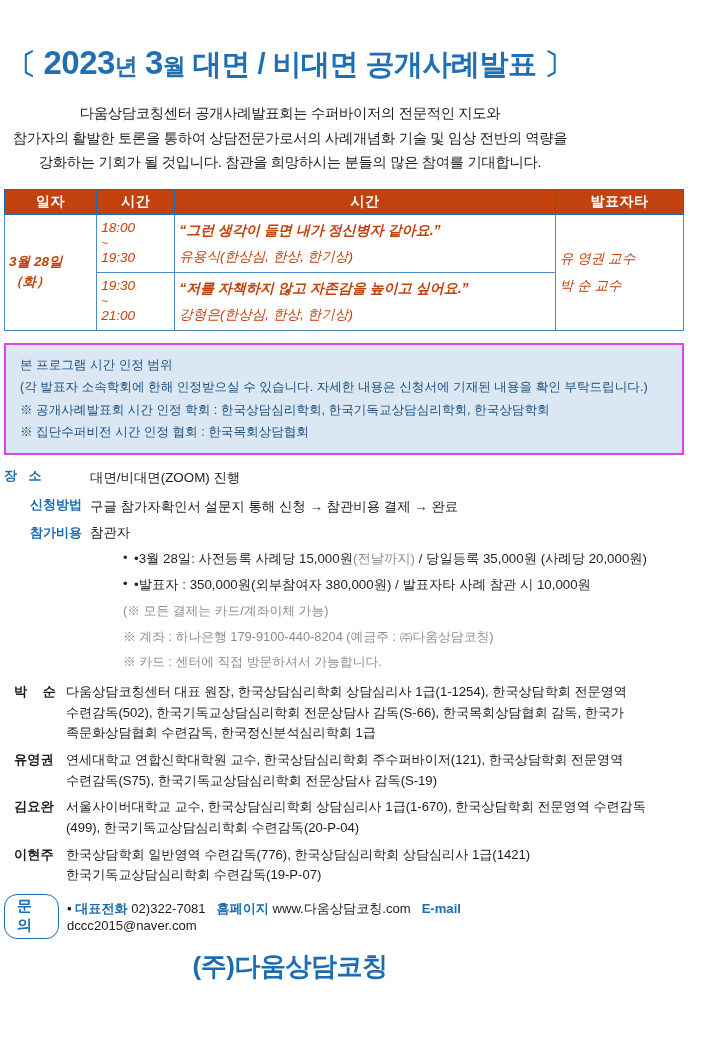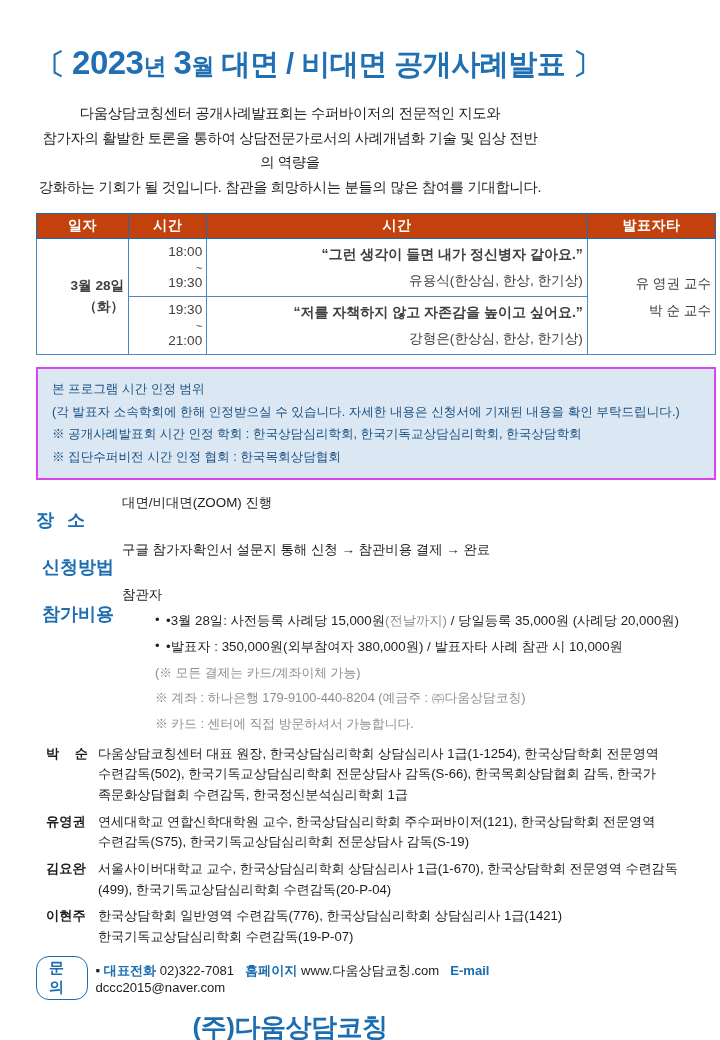--- a/index.html
+++ b/index.html
@@ -6,21 +6,21 @@
   html, body { margin: 0; padding: 0; }
   body {
     width: 720px;
     height: 1040px;
     background: #ffffff;
     font-family: "Liberation Sans", sans-serif;
     color: #231f20;
     position: relative;
     overflow: hidden;
   }
-  .page { width: 580px; height: 1040px; padding: 0 36px; position: relative; border-radius: 19px; }
+  .page { width: 580px; height: 1040px; padding: 0 4px; position: relative; border-radius: 19px; }
 
   
   .title-wrap { text-align: center; padding-top: 44px; }
   .title {
     font-size: 29px;
     font-weight: bold;
     color: #1f6fb2;
     letter-spacing: -0.5px;
     white-space: nowrap;
   }
@@ -50,23 +50,24 @@
     color: #ffffff;
     font-size: 14px;
     font-weight: bold;
     height: 25px;
     border: 1px solid #1c6cb0;
     letter-spacing: 0.5px;
   }
   table.sched td {
     border: 1px solid #4a89c4;
     font-size: 13.6px;
-    text-align: right;
-    color: #404040;
+    text-align: left;
+    color: #c2410c;
     padding: 3px 4px;
+    font-style: italic;
   }
   .col-date { width: 92px; }
   .col-time { width: 78px; }
   .col-title { width: 380px; }
   .col-sup { width: 128px; }
 
   .date-cell { color: #1c6cb0; font-weight: bold; line-height: 1.5; font-size: 13.6px; }
   .time-cell { line-height: 1.35; font-size: 13.4px; }
   .time-cell .tilde { display: block; font-size: 11px; line-height: 1.1; }
   .talk { line-height: 1.85; padding: 6px 0; }
@@ -90,22 +91,21 @@
   
   .info { margin-top: 12px; width: 680px; font-size: 13.4px; }
   .info .row { display: flex; align-items: flex-start; margin-bottom: 7px; }
   .info .lbl {
     color: #1c6cb0;
     font-weight: bold;
     width: 86px;
     flex: 0 0 86px;
     text-align: left;
     letter-spacing: 4px;
-    font-size: 18px;
-    margin-top: 16px;
+    font-size: 13px;
   }
   .info .lbl.nospace { letter-spacing: 0; text-align: right; padding-right: 8px; }
   .info .val { color: #1c1c1c; line-height: 1.6; }
 
   .fee-block { padding-left: 0; }
   .fee-head { color: #1c1c1c; font-size: 13.4px; margin-bottom: 4px; }
   .fee-list { margin: 0; padding-left: 44px; }
   .fee-list li {
     list-style: none;
     font-size: 13.3px;

